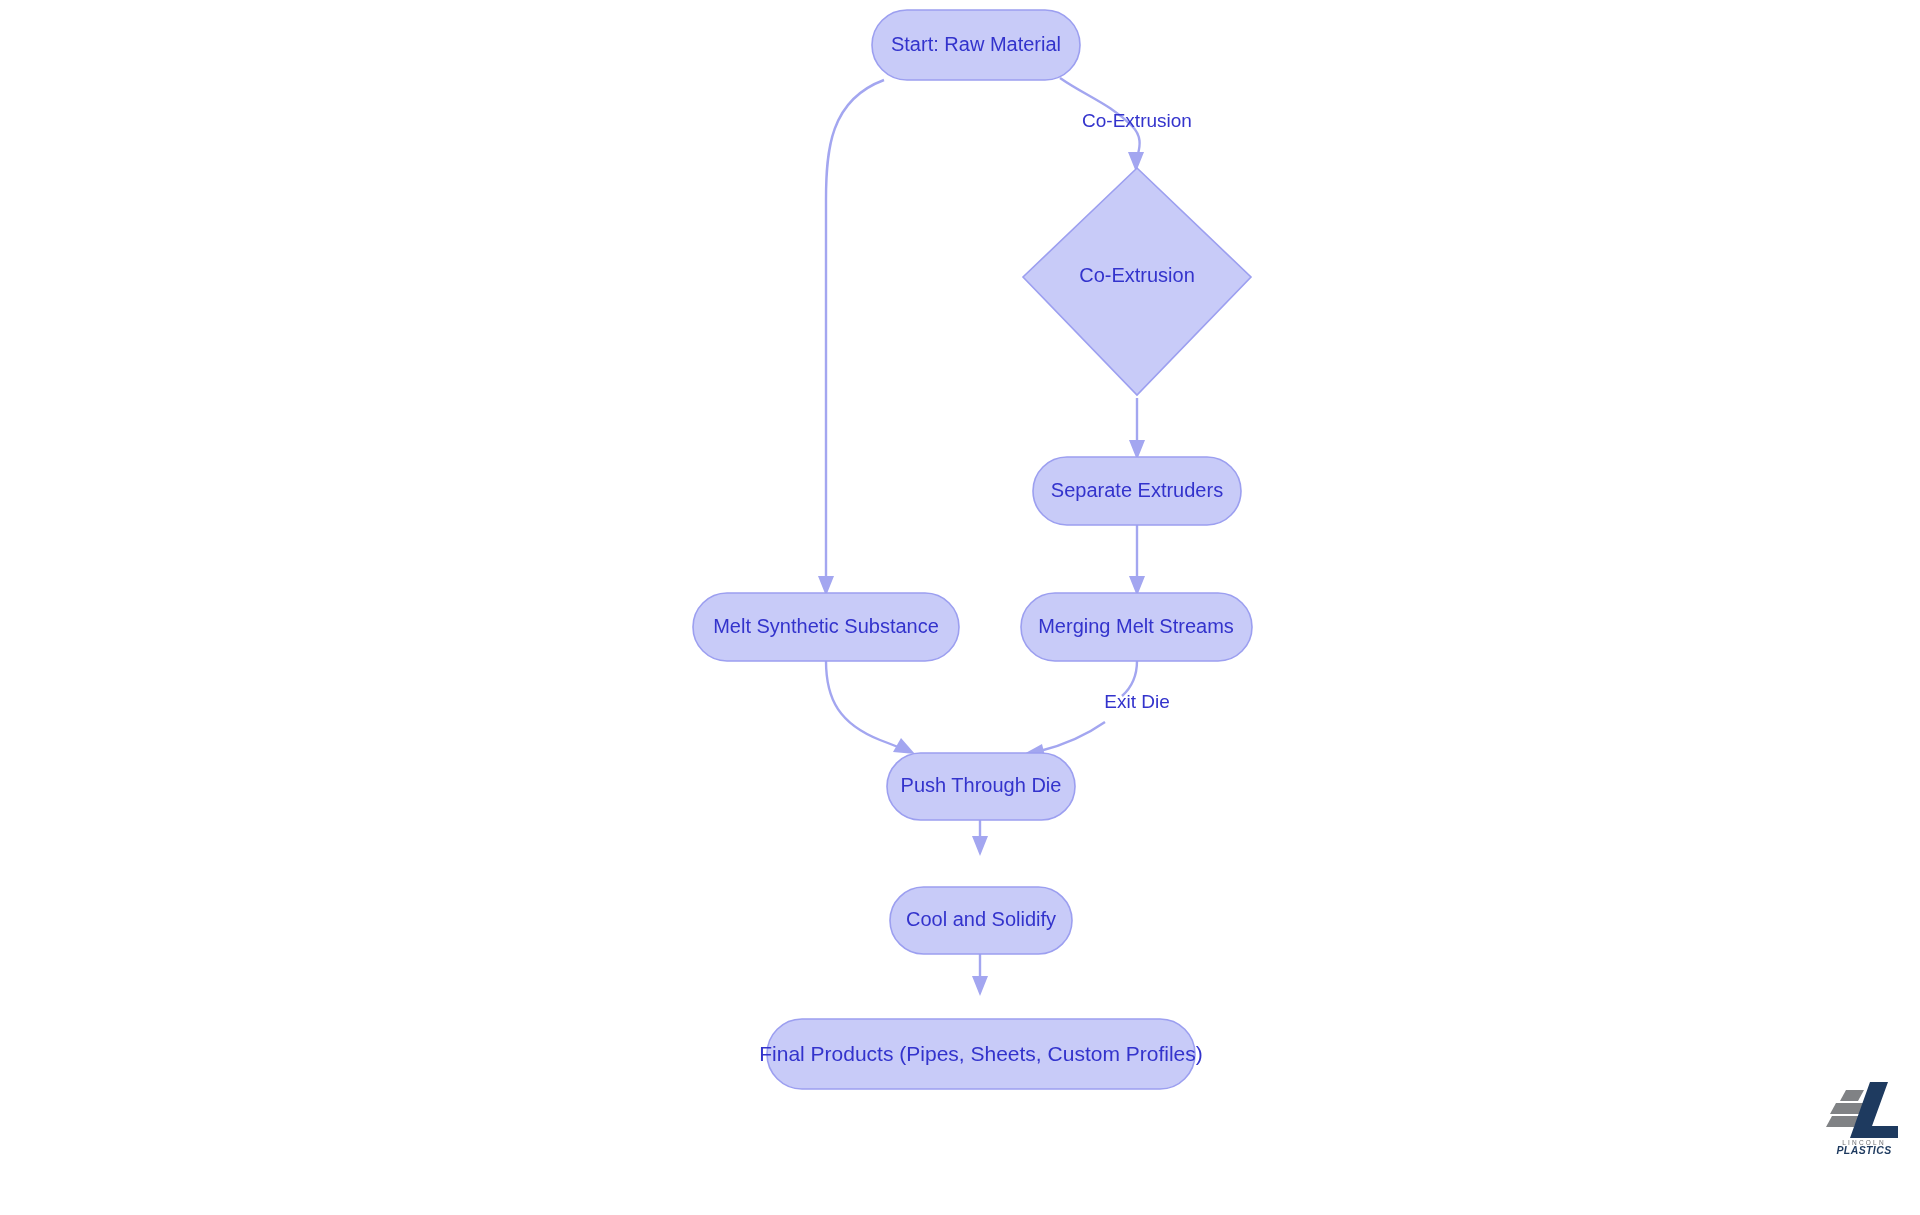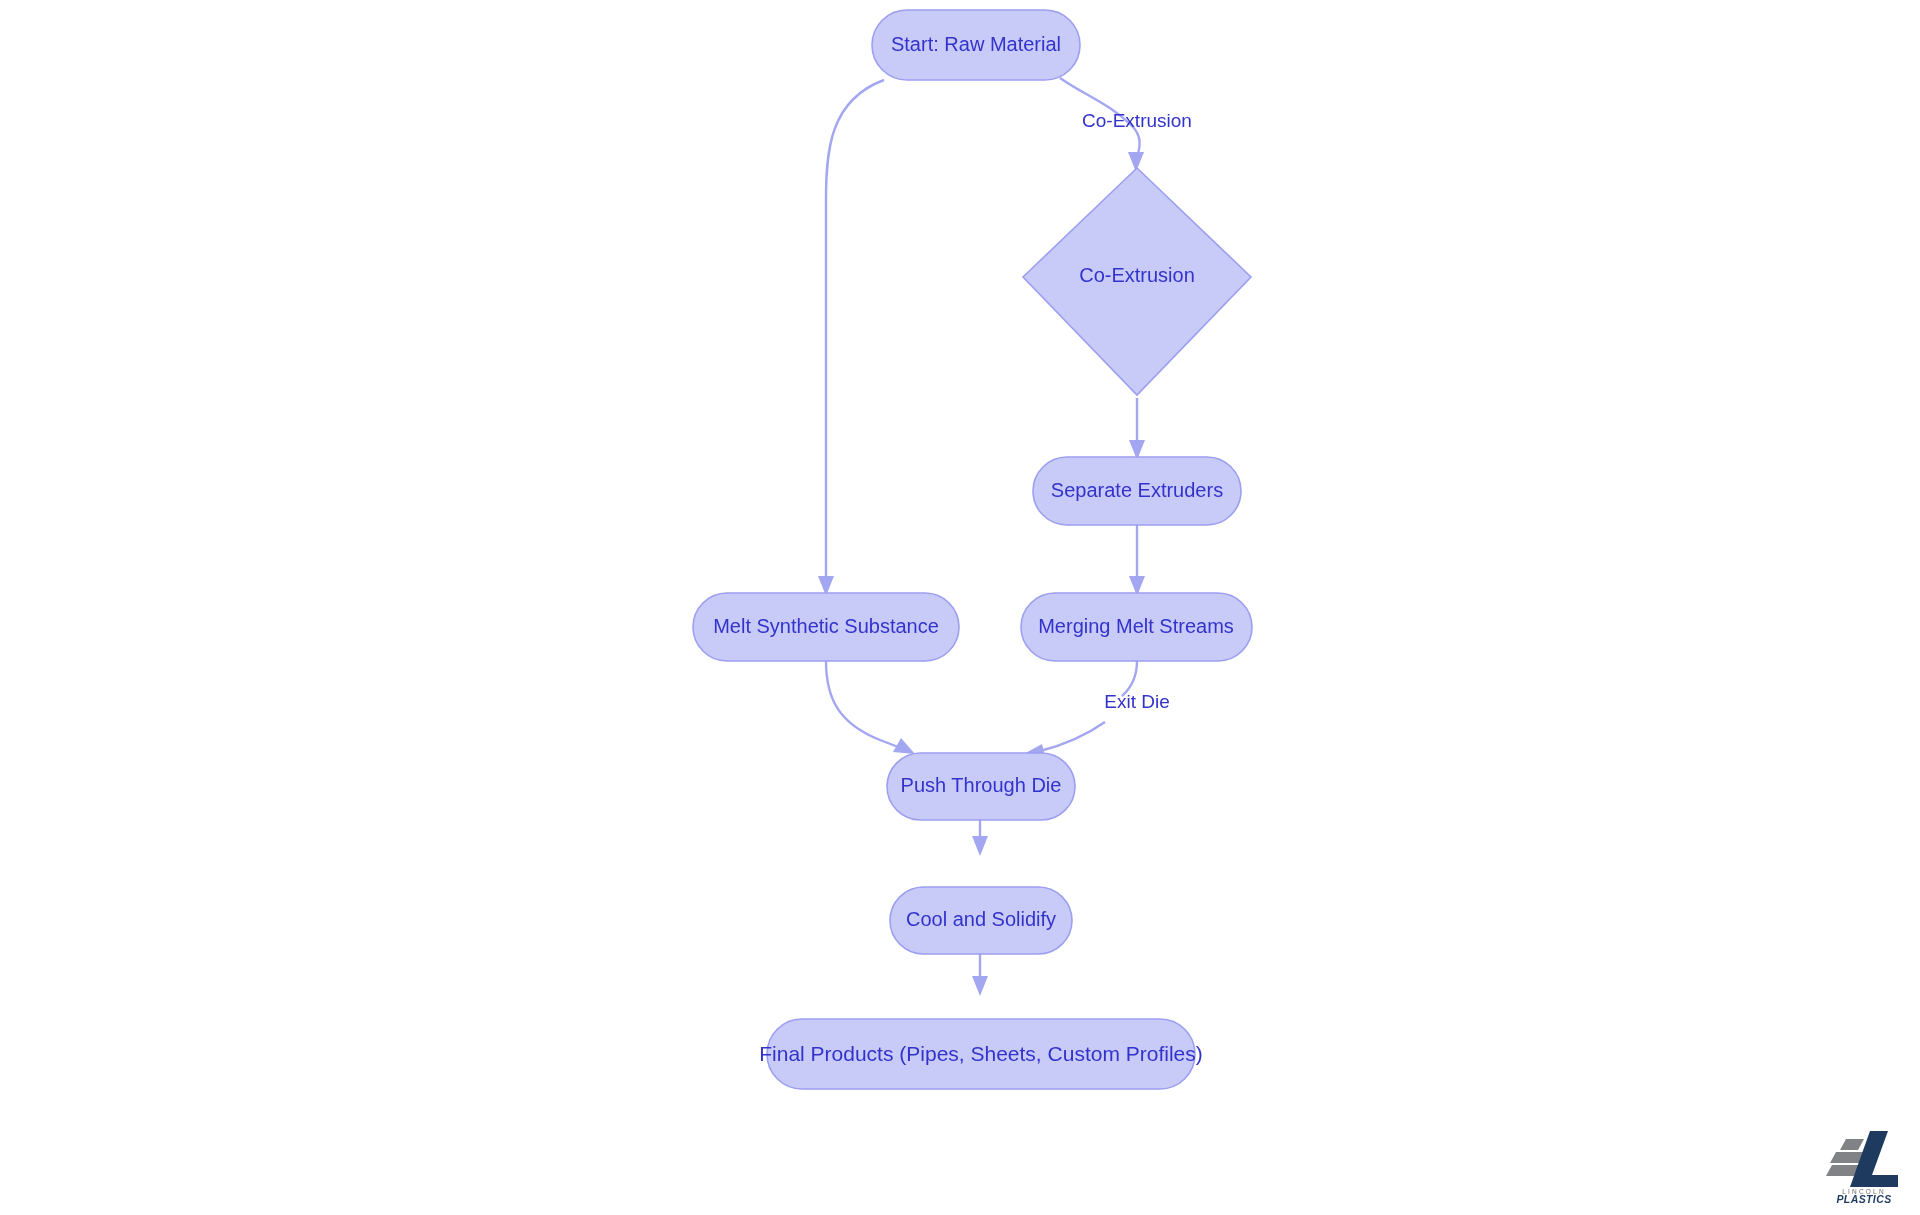--- a/index.html
+++ b/index.html
@@ -58,21 +58,21 @@
     fill: #3333cc;
     font-family: "Liberation Sans", "DejaVu Sans", sans-serif;
     font-size: 19px;
     text-anchor: middle;
     dominant-baseline: middle;
   }
   
   #brand-logo {
     position: absolute;
     left: 1820px;
-    top: 1125px;
+    top: 1076px;
     width: 88px;
     height: 78px;
   }
   #brand-logo svg { display: block; }
 </style>
 </head>
 <body>
 
 <div id="flow-root">
 

